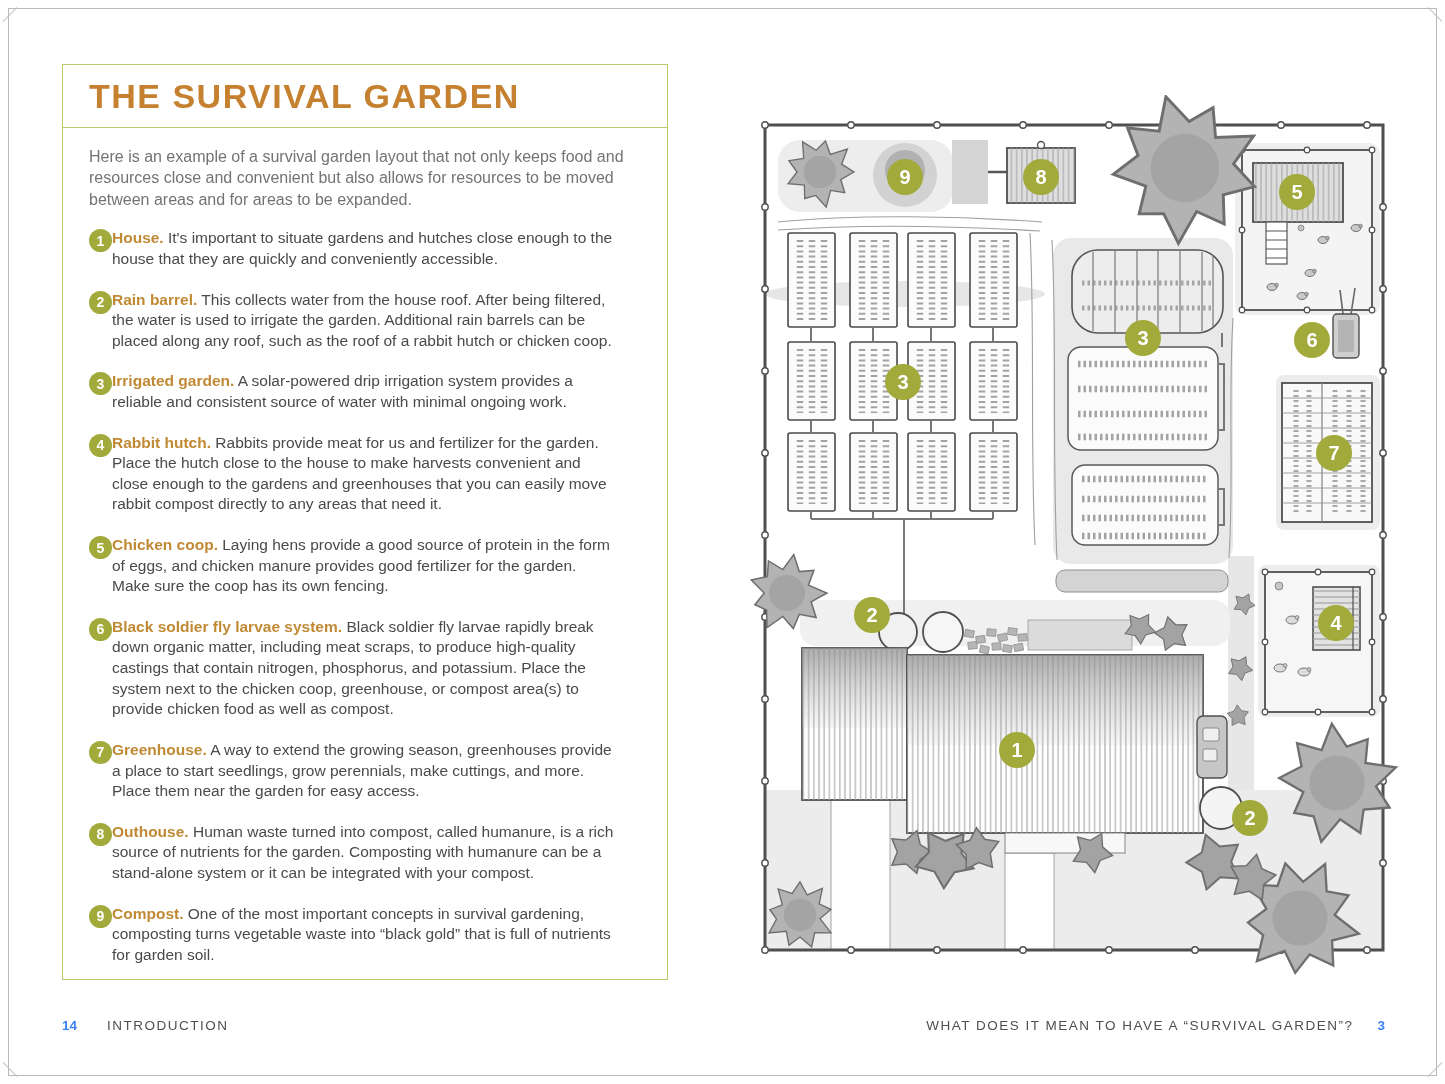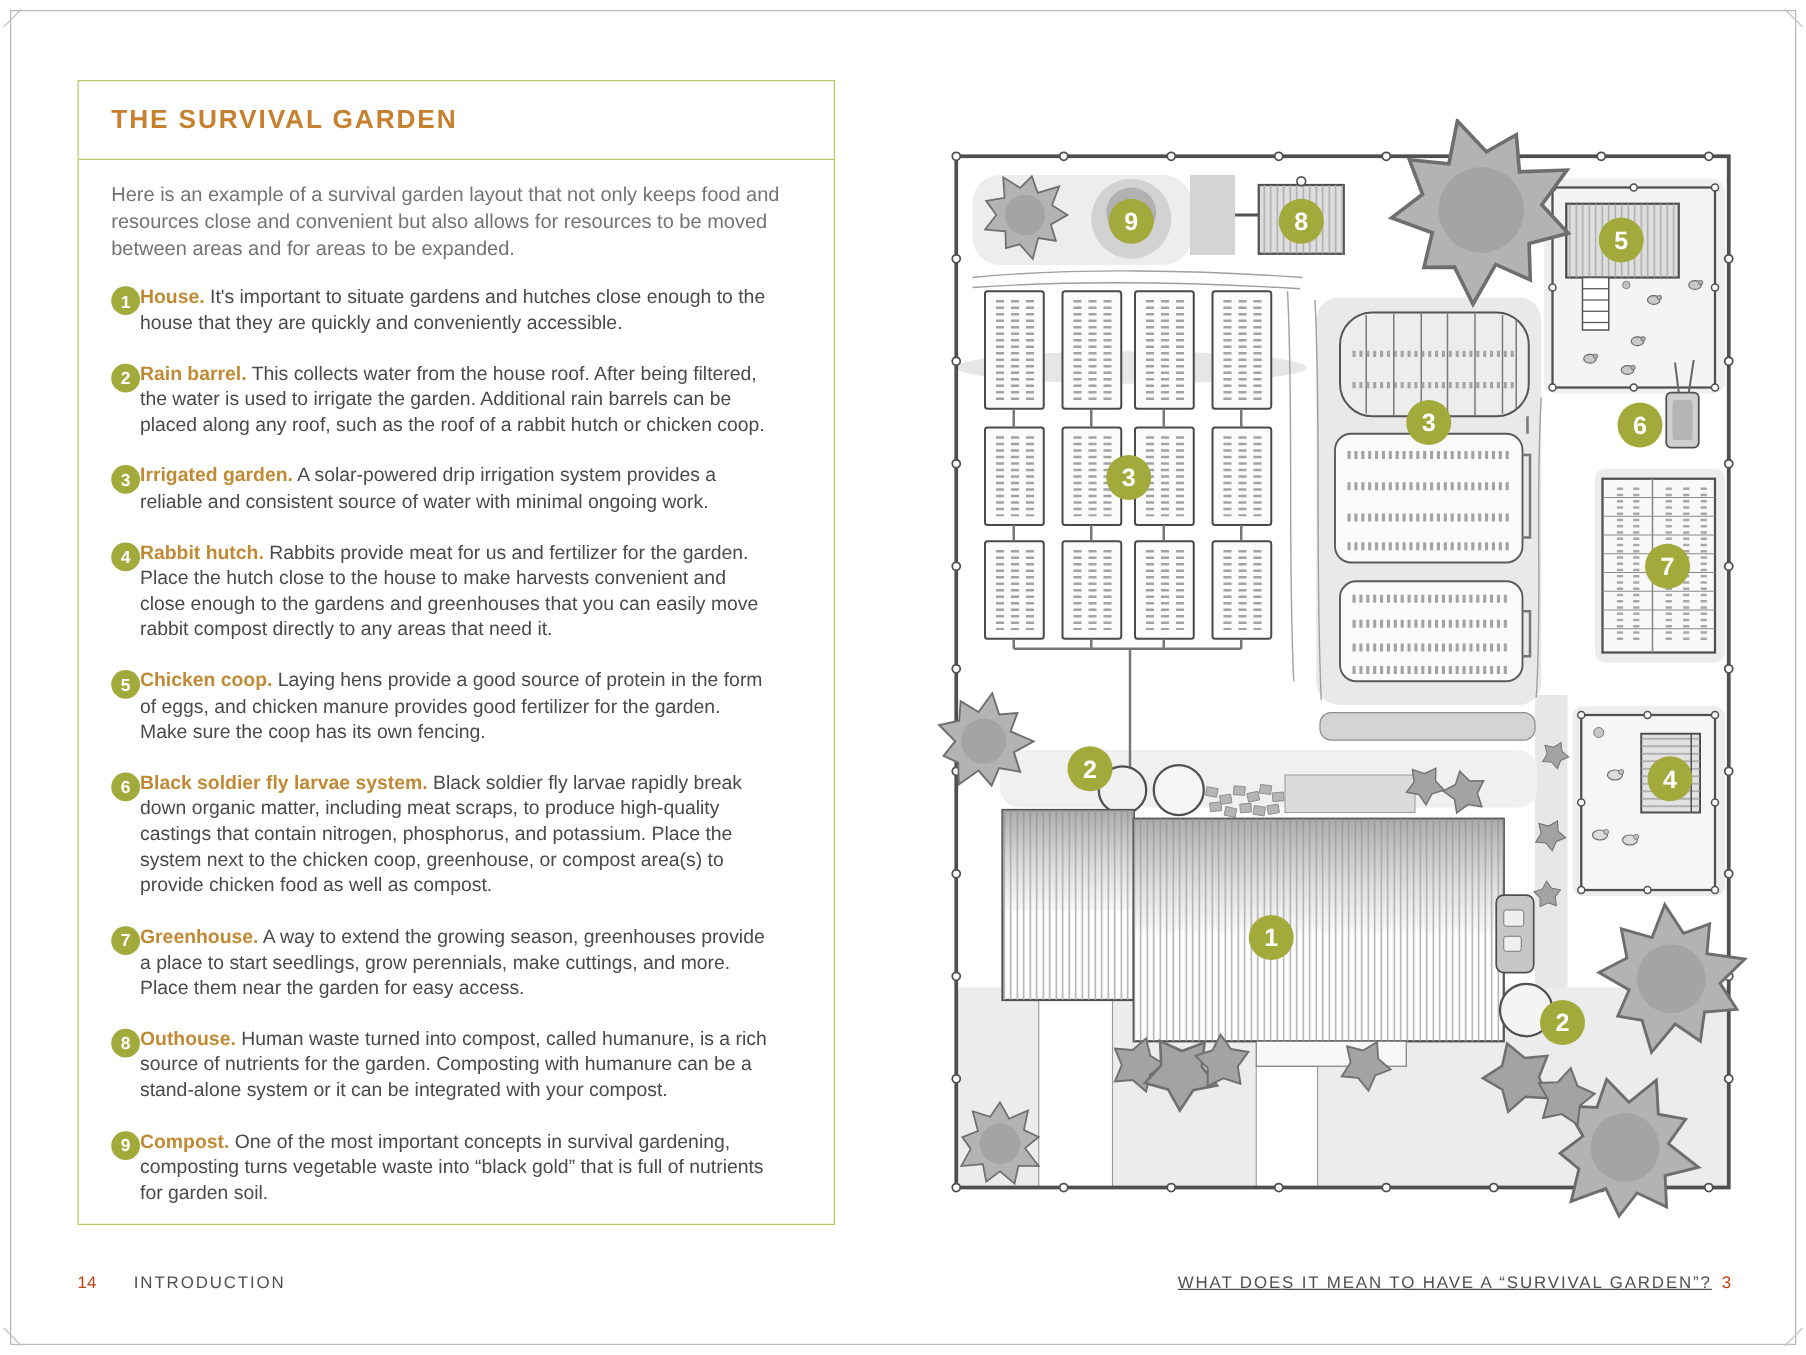--- a/index.html
+++ b/index.html
@@ -10,37 +10,37 @@
   .corner.tl{left:0;top:14px;transform:rotate(-45deg);}
   .corner.tr{right:0;top:14px;transform:rotate(45deg);}
   .corner.bl{left:0;bottom:14px;transform:rotate(45deg);}
   .corner.br{right:0;bottom:14px;transform:rotate(-45deg);}
 
   
   .panel{position:absolute;left:62px;top:64px;width:606px;height:916px;
          border:1.5px solid #bdc86b;box-sizing:border-box;background:#fff;}
   .panel-title{height:62px;border-bottom:1.5px solid #bdc86b;display:flex;align-items:center;
                padding-left:26px;}
-  .panel-title h1{margin:0;font-size:21px;font-weight:bold;letter-spacing:1.5px;color:#c5812f;}
+  .panel-title h1{margin:0;font-size:34px;font-weight:bold;letter-spacing:1.5px;color:#c5812f;}
   .panel-body{padding:18px 30px 0 26px;}
   .intro{font-size:16px;line-height:1.34;color:#737373;margin:0 0 18px 0;width:568px;}
   .item{display:flex;margin-bottom:20px;}
   .bullet{flex:0 0 23px;width:23px;height:23px;border-radius:50%;background:#a2aa3b;color:#fff;
           font-size:14px;font-weight:bold;display:flex;align-items:center;justify-content:center;
           margin-top:1px;}
   .item-text{width:506px;font-size:15.5px;line-height:1.33;color:#4a4a4a;}
   .term{color:#c08a35;font-weight:600;}
 
   
   .footer{position:absolute;top:1018px;font-size:13.5px;color:#4f4f4f;}
-  .footer .num{font-weight:normal;color:#c2410c;letter-spacing:0;}
+  .footer .num{font-weight:bold;color:#3b82f6;letter-spacing:0;}
   .footer .sec{letter-spacing:1.5px;margin-left:30px;}
   .footer-left{left:62px;}
   .footer-right{right:60px;}
-  .footer-right .sec{margin-left:0;margin-right:8px;text-decoration:underline;}
+  .footer-right .sec{margin-left:0;margin-right:24px;}
 
   
   .map{position:absolute;left:745px;top:95px;width:700px;height:900px;}
   svg text.mk{font-family:"Liberation Sans",sans-serif;font-size:20px;font-weight:bold;
               fill:#ffffff;text-anchor:middle;}
 </style>
 </head>
 <body>
 
 <div class="frame"></div>

